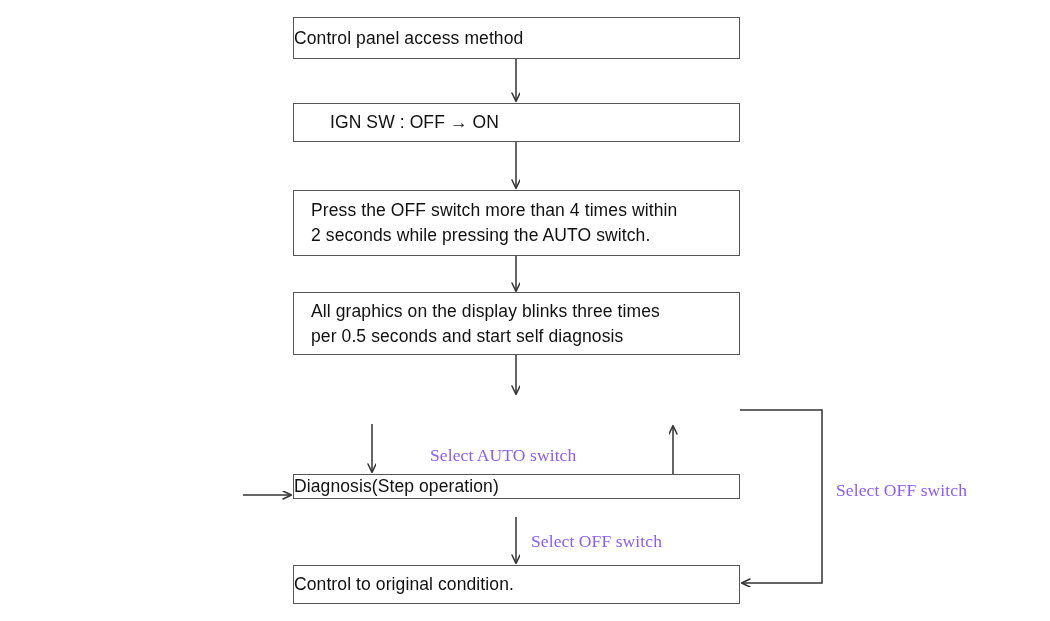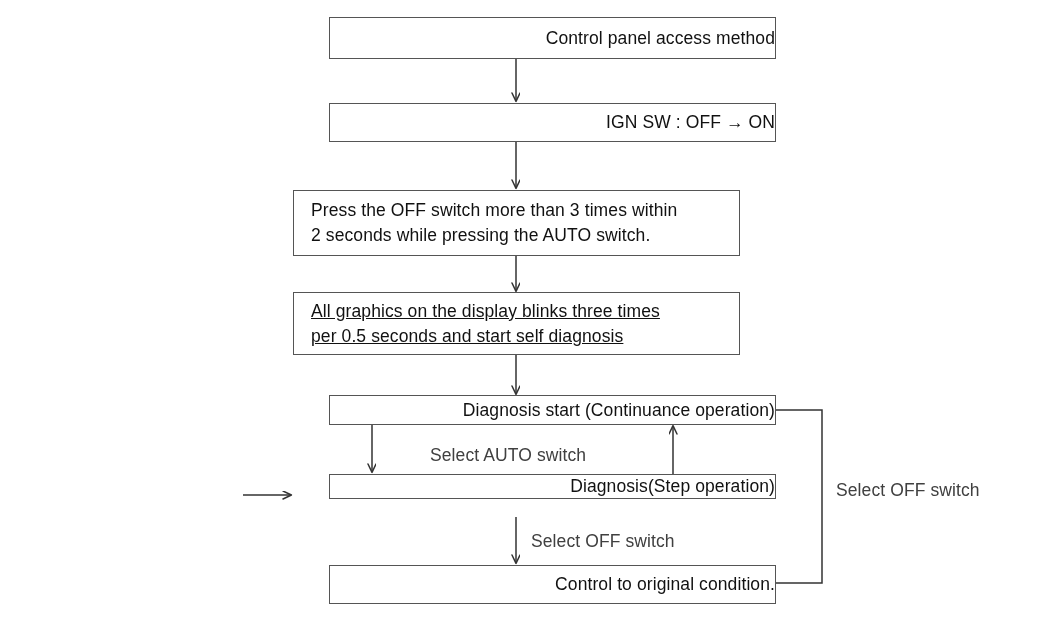--- a/index.html
+++ b/index.html
@@ -19,31 +19,32 @@
     box-sizing:border-box;
     background:#ffffff;
     border:1.6px solid #555555;
     display:flex;
     align-items:center;
     font-size:17.5px;
     line-height:1.42;
     color:#111111;
     letter-spacing:0.1px;
   }
-  .node.center{justify-content:flex-end;text-align:center;margin-left:36px;}
+  .node.center{justify-content:flex-start;text-align:center;}
   .node.left{justify-content:flex-start;text-align:left;padding-left:17px;padding-right:10px;}
   .node .txt{display:block;white-space:pre-line;}
 
   .edge-label{
     position:absolute;
     font-size:17.5px;
-    color:#404040;
+    color:#8b5cf6;
     white-space:pre-line;
     line-height:1.42;
     letter-spacing:0.1px;
+    font-family:Liberation Serif, serif;
   }
 </style>
 </head>
 <body>
 
 <div id="stage">
 
   <svg id="wires" viewBox="0 0 1050 621" xmlns="http://www.w3.org/2000/svg">
     <defs>
       <marker id="ah" markerWidth="11" markerHeight="11" refX="9.0" refY="4.0" orient="auto" markerUnits="userSpaceOnUse">
@@ -72,32 +73,29 @@
 
   <div class="node center" style="left:293px;top:17px;width:447px;height:42px;">
     <span class="txt">Control panel access method</span>
   </div>
 
   <div class="node center" style="left:293px;top:103px;width:447px;height:39px;padding-left:36px;">
     <span class="txt">IGN SW : OFF → ON</span>
   </div>
 
   <div class="node left" style="left:293px;top:190px;width:447px;height:66px;">
-    <span class="txt">Press the OFF switch more than 3 times within
+    <span class="txt">Press the OFF switch more than 4 times within
 2 seconds while pressing the AUTO switch.</span>
   </div>
 
-  <div class="node left" style="left:293px;top:292px;width:447px;height:63px;text-decoration:underline;">
+  <div class="node left" style="left:293px;top:292px;width:447px;height:63px;">
     <span class="txt">All graphics on the display blinks three times
 per 0.5 seconds and start self diagnosis</span>
   </div>
 
-  <div class="node center" style="left:293px;top:395px;width:447px;height:30px;">
-    <span class="txt">Diagnosis start (Continuance operation)</span>
-  </div>
 
   <div class="node center" style="left:293px;top:474px;width:447px;height:25px;">
     <span class="txt">Diagnosis(Step operation)</span>
   </div>
 
   <div class="node center" style="left:293px;top:565px;width:447px;height:39px;">
     <span class="txt">Control to original condition.</span>
   </div>
 
   <div class="edge-label" style="left:430px;top:443px;">Select AUTO switch</div>

